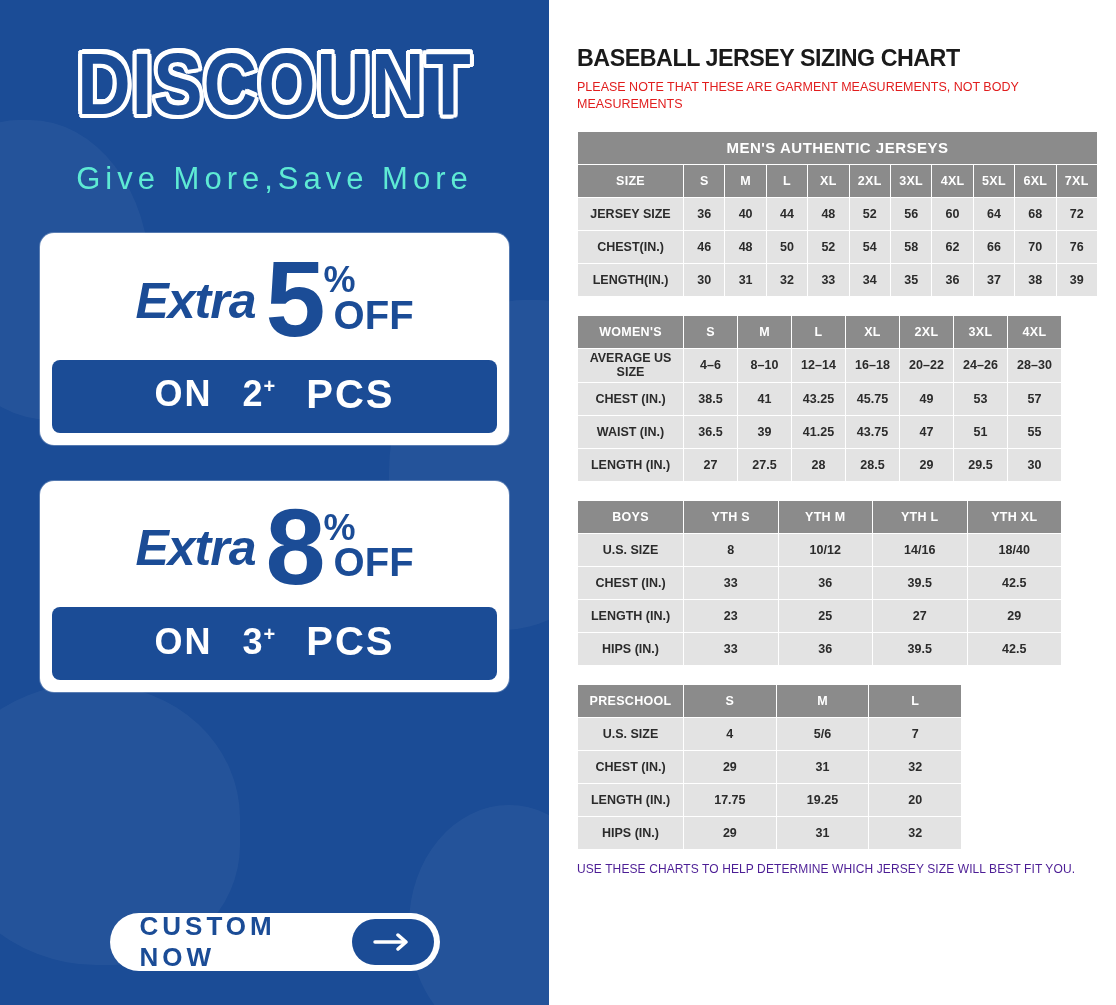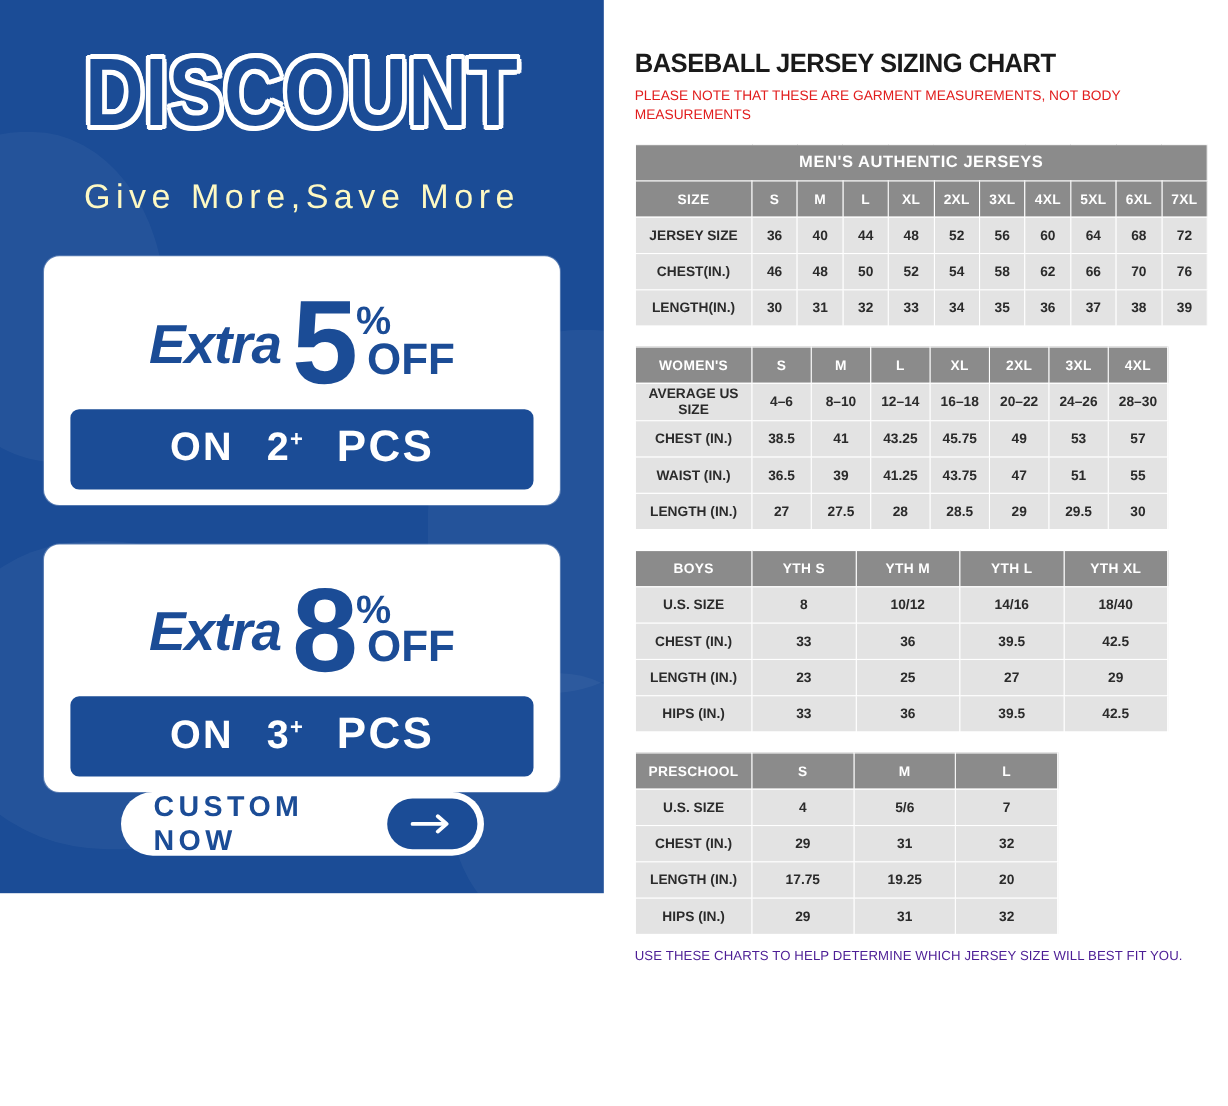--- a/index.html
+++ b/index.html
@@ -14,21 +14,21 @@
     position: relative;
     width: 1116px;
     height: 1005px;
     display: flex;
   }
 
   
   .promo {
     position: relative;
     width: 549px;
-    height: 812px;
+    height: 1005px;
     background: #1b4c96;
     overflow: hidden;
     flex: 0 0 549px;
   }
   
   .promo-ghost {
     position: absolute;
     border-radius: 50%;
     background: rgba(255,255,255,0.045);
     pointer-events: none;
@@ -59,31 +59,31 @@
     text-shadow:
       -3px -3px 0 #ffffff, 3px -3px 0 #ffffff, -3px 3px 0 #ffffff, 3px 3px 0 #ffffff,
       -4px 0 0 #ffffff, 4px 0 0 #ffffff, 0 -4px 0 #ffffff, 0 4px 0 #ffffff,
       -4px -2px 0 #ffffff, 4px 2px 0 #ffffff, 2px -4px 0 #ffffff, -2px 4px 0 #ffffff;
     transform: scaleY(1.18);
   }
 
   .discount-sub {
     margin-top: 42px;
     text-align: center;
-    color: #fef9c3;
+    color: #5eead4;
     font-size: 31px;
     letter-spacing: 5px;
     font-weight: 500;
   }
 
   .offer-card {
     margin-top: 36px;
     background: #ffffff;
     border-radius: 14px;
-    padding: 12px;
+    padding: 0;
     overflow: hidden;
     box-shadow: 0 0 0 1px rgba(255,255,255,0.25);
   }
   .offer-top {
     display: flex;
     align-items: flex-end;
     justify-content: center;
     padding: 22px 10px 10px 10px;
     gap: 4px;
   }

